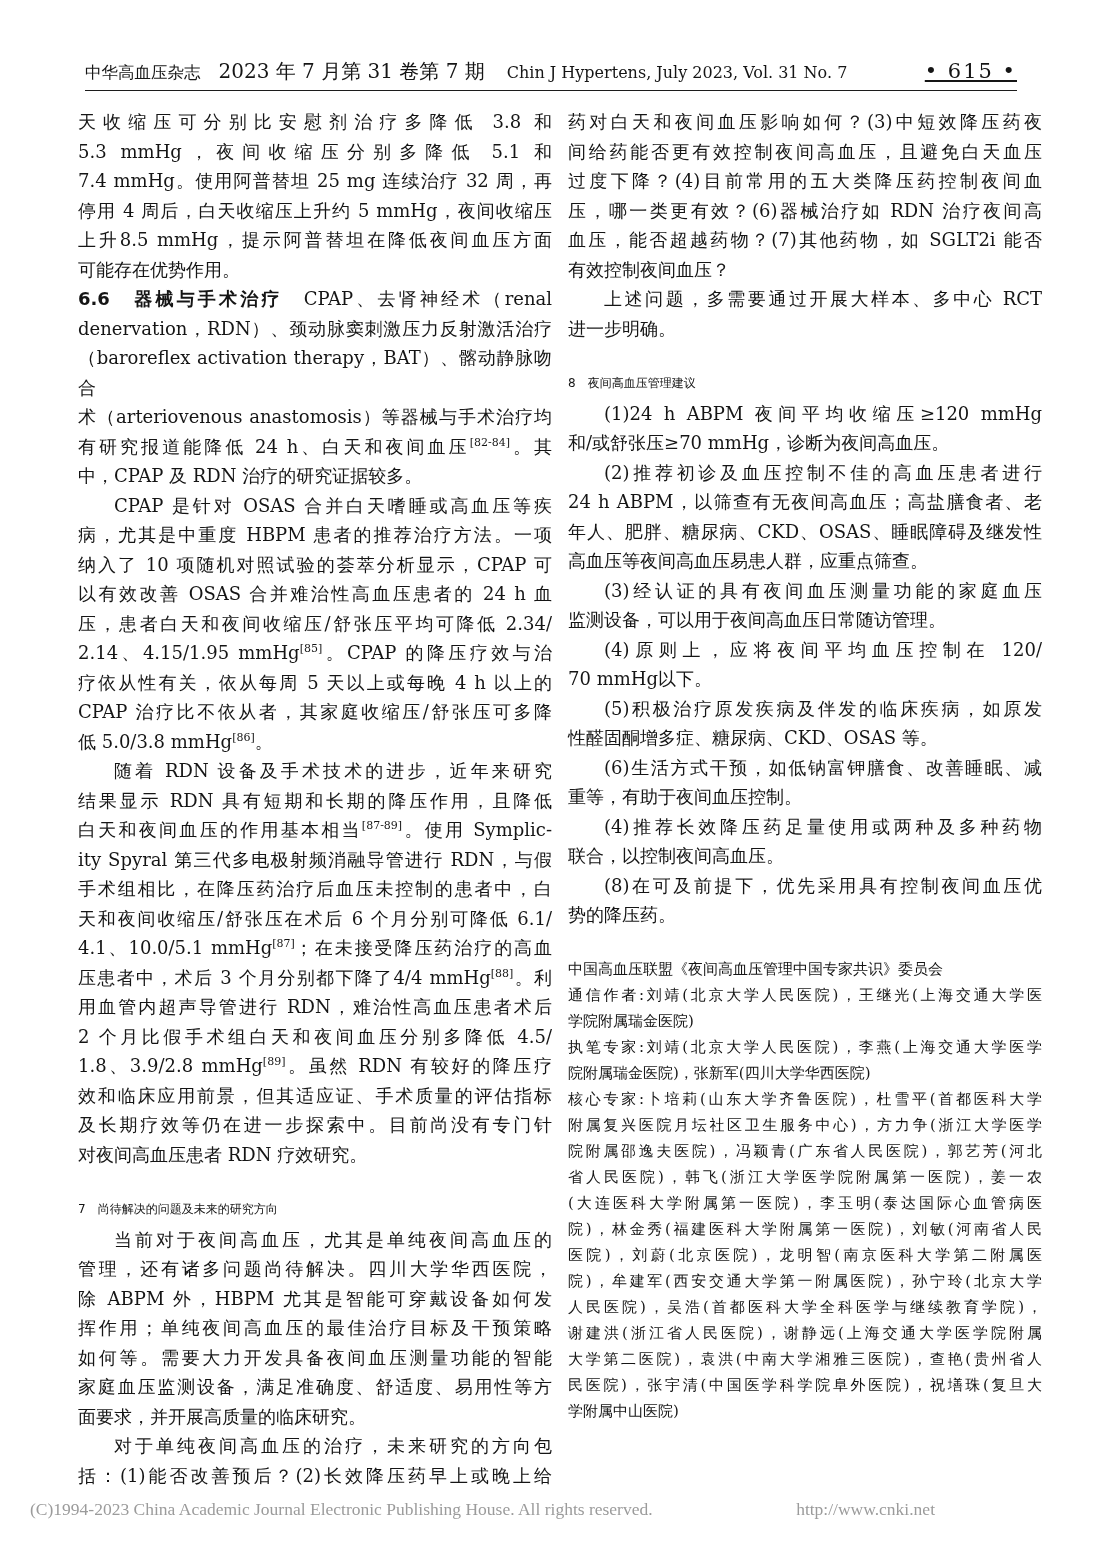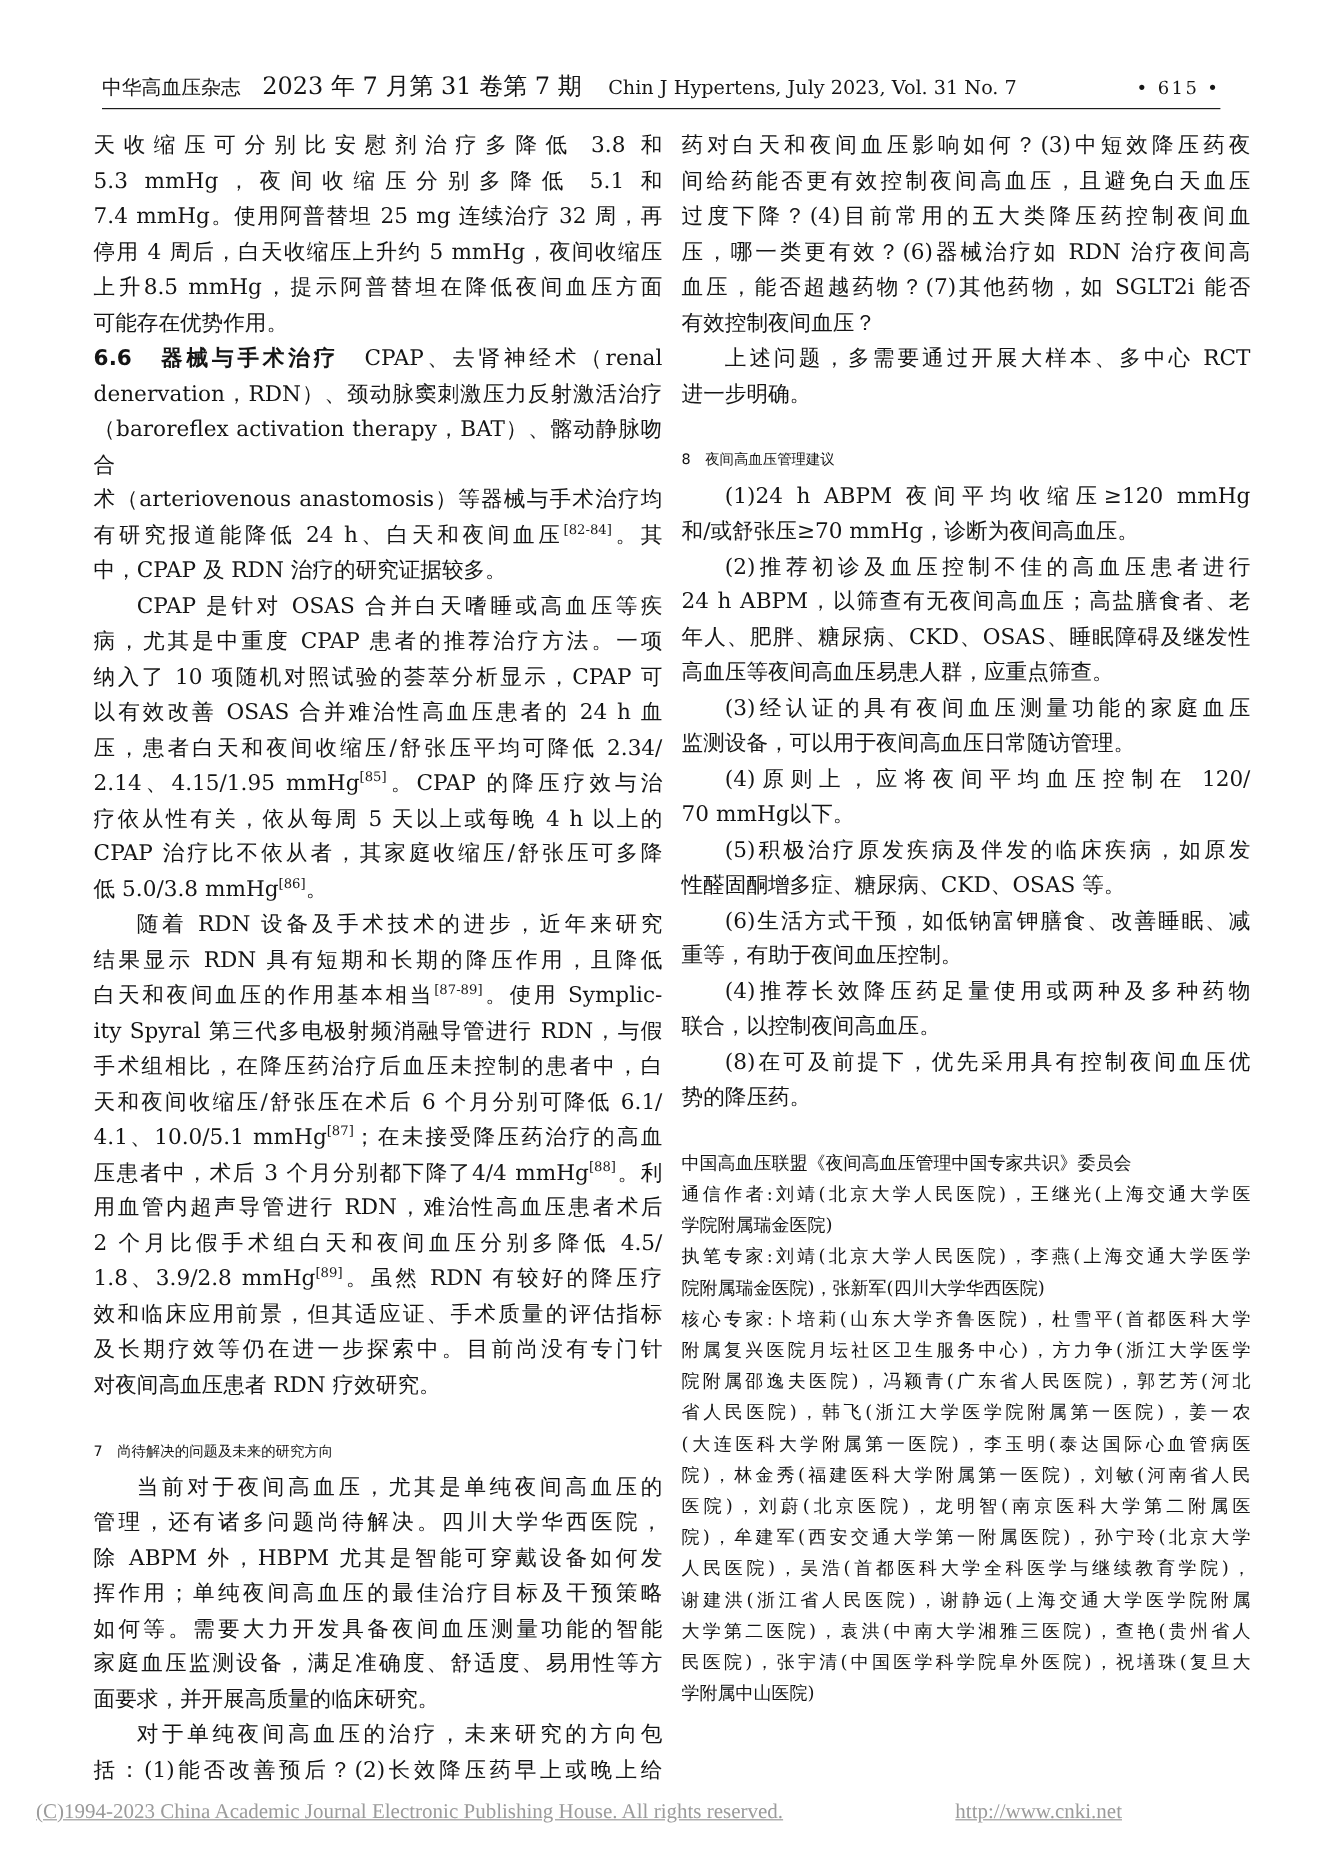--- a/index.html
+++ b/index.html
@@ -10,21 +10,21 @@
   }
   
   .header {
     position:absolute; left:85px; top:58px; width:932px;
     display:flex; justify-content:space-between; align-items:baseline;
   }
   .header-left { display:flex; align-items:baseline; }
   .journal-cn { font-family:"DejaVu Sans","Liberation Sans",sans-serif; font-size:16.5px; margin-right:18px; }
   .issue-cn   { font-size:20px; margin-right:22px; }
   .journal-en { font-size:16px; }
-  .page-no    { font-size:15px; letter-spacing:2px; }
+  .page-no    { font-size:21px; letter-spacing:2px;text-decoration:underline; }
   .header-rule { position:absolute; left:85px; top:90px; width:932px; border-top:1.7px solid #1c1c1c; }
   
   .content { position:absolute; left:78px; top:107px; width:964px; display:flex; gap:16px; }
   .col { width:474px; }
   .block { margin:0; }
   .block.gap { margin-top:26px; }
   .line {
     font-size:18px; line-height:29.5px;
     text-align:justify; text-align-last:justify;
   }
@@ -35,21 +35,21 @@
   .block.heading .line {
     font-family:"DejaVu Sans","Liberation Sans",sans-serif;
     font-weight:normal; font-size:12px;
   }
   .block.note .line { font-size:15px; line-height:26px; }
   
   .footer {
     position:absolute; left:30px; top:1499px; width:905px;
     display:flex; justify-content:space-between;
     font-family:"Liberation Serif","DejaVu Serif",serif;
-    font-size:17.5px; color:#9b9b9b; white-space:nowrap;text-decoration:underline;
+    font-size:17.5px; color:#9b9b9b; white-space:nowrap;
   }
 </style>
 </head>
 <body>
 
 <div class="page">
 
   <div class="header">
     <div class="header-left">
       <span class="journal-cn">中华高血压杂志</span>
@@ -73,21 +73,21 @@
         <div class="block para">
           <div class="line"><b class="lead">6.6　器械与手术治疗</b>　CPAP、去肾神经术（renal</div>
           <div class="line">denervation，RDN）、颈动脉窦刺激压力反射激活治疗</div>
           <div class="line">（baroreflex activation therapy，BAT）、髂动静脉吻合</div>
           <div class="line">术（arteriovenous anastomosis）等器械与手术治疗均</div>
           <div class="line">有研究报道能降低 24 h、白天和夜间血压<sup>[82-84]</sup>。其</div>
           <div class="line no-j">中，CPAP 及 RDN 治疗的研究证据较多。</div>
         </div>
         <div class="block para">
           <div class="line indent">CPAP 是针对 OSAS 合并白天嗜睡或高血压等疾</div>
-          <div class="line">病，尤其是中重度 CPAP 患者的推荐治疗方法。一项</div>
+          <div class="line">病，尤其是中重度 HBPM 患者的推荐治疗方法。一项</div>
           <div class="line">纳入了 10 项随机对照试验的荟萃分析显示，CPAP 可</div>
           <div class="line">以有效改善 OSAS 合并难治性高血压患者的 24 h 血</div>
           <div class="line">压，患者白天和夜间收缩压/舒张压平均可降低 2.34/</div>
           <div class="line">2.14、4.15/1.95 mmHg<sup>[85]</sup>。CPAP 的降压疗效与治</div>
           <div class="line">疗依从性有关，依从每周 5 天以上或每晚 4 h 以上的</div>
           <div class="line">CPAP 治疗比不依从者，其家庭收缩压/舒张压可多降</div>
           <div class="line no-j">低 5.0/3.8 mmHg<sup>[86]</sup>。</div>
         </div>
         <div class="block para">
           <div class="line indent">随着 RDN 设备及手术技术的进步，近年来研究</div>

